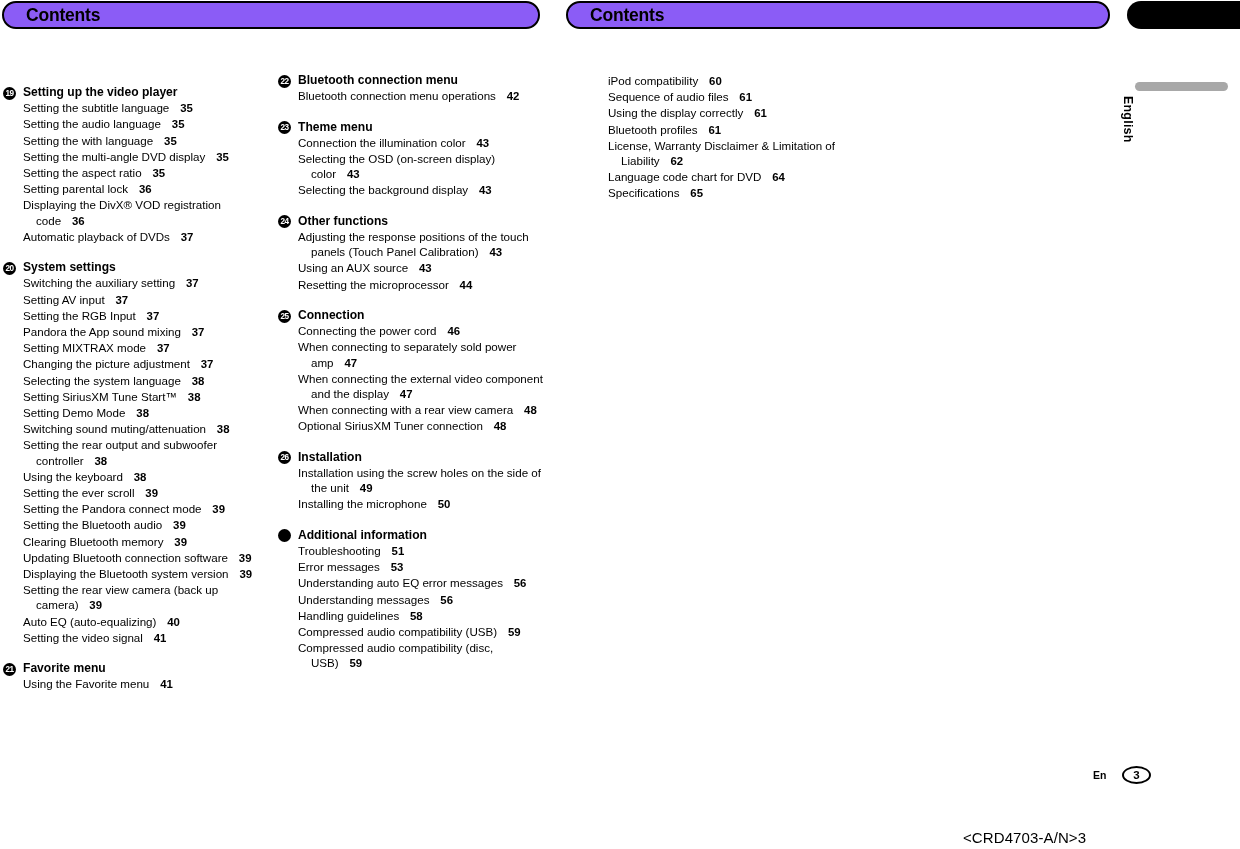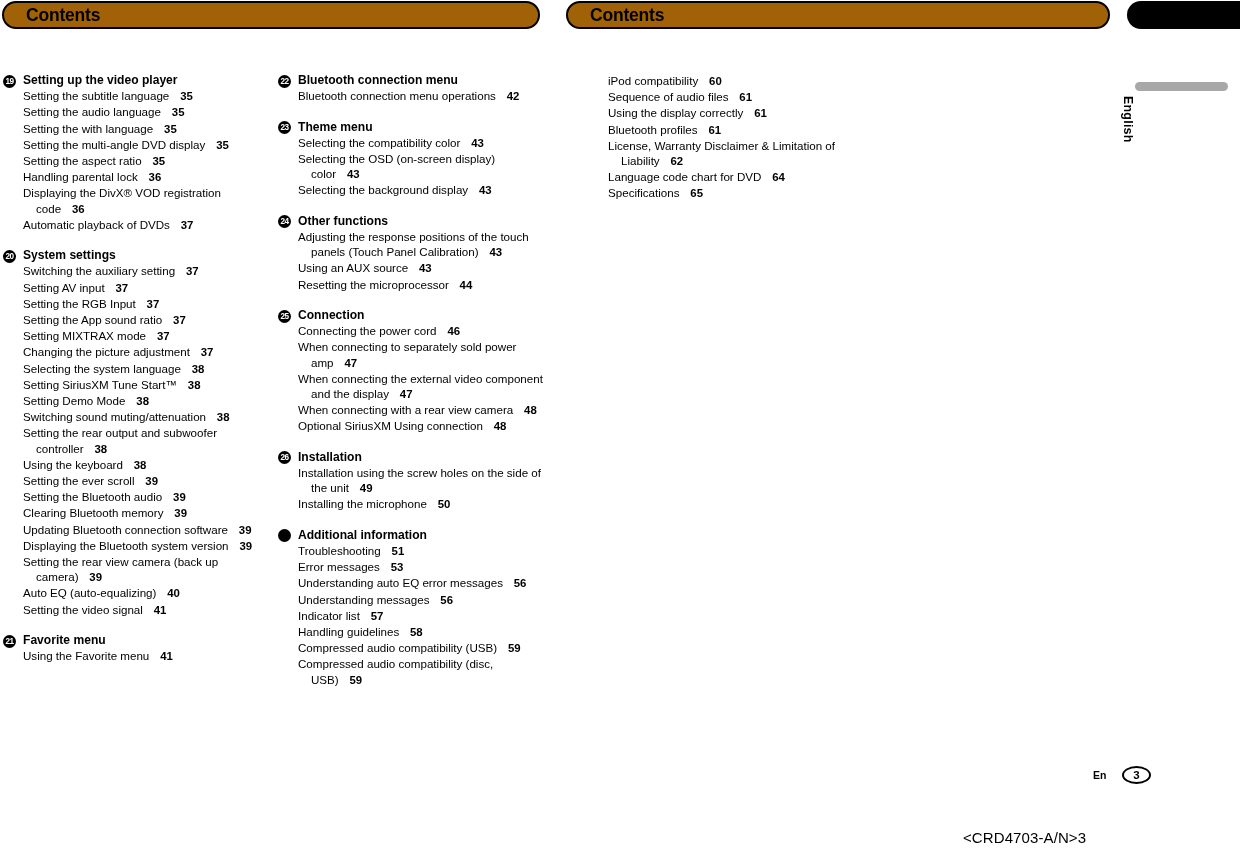--- a/index.html
+++ b/index.html
@@ -16,21 +16,21 @@
     overflow: hidden;
   }
 
   
   .hdr {
     position: absolute;
     height: 28px;
     border: 2.2px solid #000;
     border-radius: 15px;
     box-sizing: border-box;
-    background: #a16207;
+    background: #8b5cf6;
   }
   .hdr .hdr-label {
     position: absolute;
     left: 22px;
     top: 50%;
     transform: translateY(-50%);
     font-size: 17.5px;
     font-weight: bold;
     letter-spacing: -0.2px;
   }
@@ -69,21 +69,21 @@
     white-space: nowrap;
   }
 
   
   .col {
     position: absolute;
     top: 73px;
     font-size: 11.6px;
     line-height: 15.2px;
   }
-  #col-1 { left: 3px;   width: 268px; }
+  #col-1 { left: 3px;   width: 268px; margin-top: 12px; }
   #col-2 { left: 278px; width: 268px; }
   #col-3 { left: 588px; width: 290px; }
 
   .section { position: relative; }
   .section.spaced { margin-top: 15.2px; }
 
   .sec-head {
     position: relative;
     font-size: 12.1px;
     font-weight: bold;
@@ -174,89 +174,89 @@
 <div class="lang-text">English</div>
 
 <div class="col" id="col-1">
     <div class="section">
       <div class="sec-head"><span class="badge">19</span><span>Setting up the video player</span></div>
       <div class="entry"><span class="entry-text">Setting the subtitle language</span><span class="pg">  35</span></div>
       <div class="entry"><span class="entry-text">Setting the audio language</span><span class="pg">  35</span></div>
       <div class="entry"><span class="entry-text">Setting the with language</span><span class="pg">  35</span></div>
       <div class="entry"><span class="entry-text">Setting the multi-angle DVD display</span><span class="pg">  35</span></div>
       <div class="entry"><span class="entry-text">Setting the aspect ratio</span><span class="pg">  35</span></div>
-      <div class="entry"><span class="entry-text">Handling parental lock</span><span class="pg">  36</span></div>
+      <div class="entry"><span class="entry-text">Setting parental lock</span><span class="pg">  36</span></div>
       <div class="entry"><span class="entry-text">Displaying the DivX® VOD registration code</span><span class="pg">  36</span></div>
       <div class="entry"><span class="entry-text">Automatic playback of DVDs</span><span class="pg">  37</span></div>
     </div>
     <div class="section spaced">
       <div class="sec-head"><span class="badge">20</span><span>System settings</span></div>
       <div class="entry"><span class="entry-text">Switching the auxiliary setting</span><span class="pg">  37</span></div>
       <div class="entry"><span class="entry-text">Setting AV input</span><span class="pg">  37</span></div>
       <div class="entry"><span class="entry-text">Setting the RGB Input</span><span class="pg">  37</span></div>
-      <div class="entry"><span class="entry-text">Setting the App sound ratio</span><span class="pg">  37</span></div>
+      <div class="entry"><span class="entry-text">Pandora the App sound mixing</span><span class="pg">  37</span></div>
       <div class="entry"><span class="entry-text">Setting MIXTRAX mode</span><span class="pg">  37</span></div>
       <div class="entry"><span class="entry-text">Changing the picture adjustment</span><span class="pg">  37</span></div>
       <div class="entry"><span class="entry-text">Selecting the system language</span><span class="pg">  38</span></div>
       <div class="entry"><span class="entry-text">Setting SiriusXM Tune Start™</span><span class="pg">  38</span></div>
       <div class="entry"><span class="entry-text">Setting Demo Mode</span><span class="pg">  38</span></div>
       <div class="entry"><span class="entry-text">Switching sound muting/attenuation</span><span class="pg">  38</span></div>
       <div class="entry"><span class="entry-text">Setting the rear output and subwoofer controller</span><span class="pg">  38</span></div>
       <div class="entry"><span class="entry-text">Using the keyboard</span><span class="pg">  38</span></div>
       <div class="entry"><span class="entry-text">Setting the ever scroll</span><span class="pg">  39</span></div>
+      <div class="entry"><span class="entry-text">Setting the Pandora connect mode</span><span class="pg">  39</span></div>
       <div class="entry"><span class="entry-text">Setting the Bluetooth audio</span><span class="pg">  39</span></div>
       <div class="entry"><span class="entry-text">Clearing Bluetooth memory</span><span class="pg">  39</span></div>
       <div class="entry"><span class="entry-text">Updating Bluetooth connection software</span><span class="pg">  39</span></div>
       <div class="entry"><span class="entry-text">Displaying the Bluetooth system version</span><span class="pg">  39</span></div>
       <div class="entry"><span class="entry-text">Setting the rear view camera (back up camera)</span><span class="pg">  39</span></div>
       <div class="entry"><span class="entry-text">Auto EQ (auto-equalizing)</span><span class="pg">  40</span></div>
       <div class="entry"><span class="entry-text">Setting the video signal</span><span class="pg">  41</span></div>
     </div>
     <div class="section spaced">
       <div class="sec-head"><span class="badge">21</span><span>Favorite menu</span></div>
       <div class="entry"><span class="entry-text">Using the Favorite menu</span><span class="pg">  41</span></div>
     </div>
   </div>
 <div class="col" id="col-2">
     <div class="section">
       <div class="sec-head"><span class="badge">22</span><span>Bluetooth connection menu</span></div>
       <div class="entry"><span class="entry-text">Bluetooth connection menu operations</span><span class="pg">  42</span></div>
     </div>
     <div class="section spaced">
       <div class="sec-head"><span class="badge">23</span><span>Theme menu</span></div>
-      <div class="entry"><span class="entry-text">Selecting the compatibility color</span><span class="pg">  43</span></div>
+      <div class="entry"><span class="entry-text">Connection the illumination color</span><span class="pg">  43</span></div>
       <div class="entry"><span class="entry-text">Selecting the OSD (on-screen display) color</span><span class="pg">  43</span></div>
       <div class="entry"><span class="entry-text">Selecting the background display</span><span class="pg">  43</span></div>
     </div>
     <div class="section spaced">
       <div class="sec-head"><span class="badge">24</span><span>Other functions</span></div>
       <div class="entry"><span class="entry-text">Adjusting the response positions of the touch panels (Touch Panel Calibration)</span><span class="pg">  43</span></div>
       <div class="entry"><span class="entry-text">Using an AUX source</span><span class="pg">  43</span></div>
       <div class="entry"><span class="entry-text">Resetting the microprocessor</span><span class="pg">  44</span></div>
     </div>
     <div class="section spaced">
       <div class="sec-head"><span class="badge">25</span><span>Connection</span></div>
       <div class="entry"><span class="entry-text">Connecting the power cord</span><span class="pg">  46</span></div>
       <div class="entry"><span class="entry-text">When connecting to separately sold power amp</span><span class="pg">  47</span></div>
       <div class="entry"><span class="entry-text">When connecting the external video component and the display</span><span class="pg">  47</span></div>
       <div class="entry"><span class="entry-text">When connecting with a rear view camera</span><span class="pg">  48</span></div>
-      <div class="entry"><span class="entry-text">Optional SiriusXM Using connection</span><span class="pg">  48</span></div>
+      <div class="entry"><span class="entry-text">Optional SiriusXM Tuner connection</span><span class="pg">  48</span></div>
     </div>
     <div class="section spaced">
       <div class="sec-head"><span class="badge">26</span><span>Installation</span></div>
       <div class="entry"><span class="entry-text">Installation using the screw holes on the side of the unit</span><span class="pg">  49</span></div>
       <div class="entry"><span class="entry-text">Installing the microphone</span><span class="pg">  50</span></div>
     </div>
     <div class="section spaced">
       <div class="sec-head"><span class="badge plain"></span><span>Additional information</span></div>
       <div class="entry"><span class="entry-text">Troubleshooting</span><span class="pg">  51</span></div>
       <div class="entry"><span class="entry-text">Error messages</span><span class="pg">  53</span></div>
       <div class="entry"><span class="entry-text">Understanding auto EQ error messages</span><span class="pg">  56</span></div>
       <div class="entry"><span class="entry-text">Understanding messages</span><span class="pg">  56</span></div>
-      <div class="entry"><span class="entry-text">Indicator list</span><span class="pg">  57</span></div>
       <div class="entry"><span class="entry-text">Handling guidelines</span><span class="pg">  58</span></div>
       <div class="entry"><span class="entry-text">Compressed audio compatibility (USB)</span><span class="pg">  59</span></div>
       <div class="entry"><span class="entry-text">Compressed audio compatibility (disc, USB)</span><span class="pg">  59</span></div>
     </div>
   </div>
 <div class="col" id="col-3">
     <div class="section">
       <div class="entry"><span class="entry-text">iPod compatibility</span><span class="pg">  60</span></div>
       <div class="entry"><span class="entry-text">Sequence of audio files</span><span class="pg">  61</span></div>
       <div class="entry"><span class="entry-text">Using the display correctly</span><span class="pg">  61</span></div>

